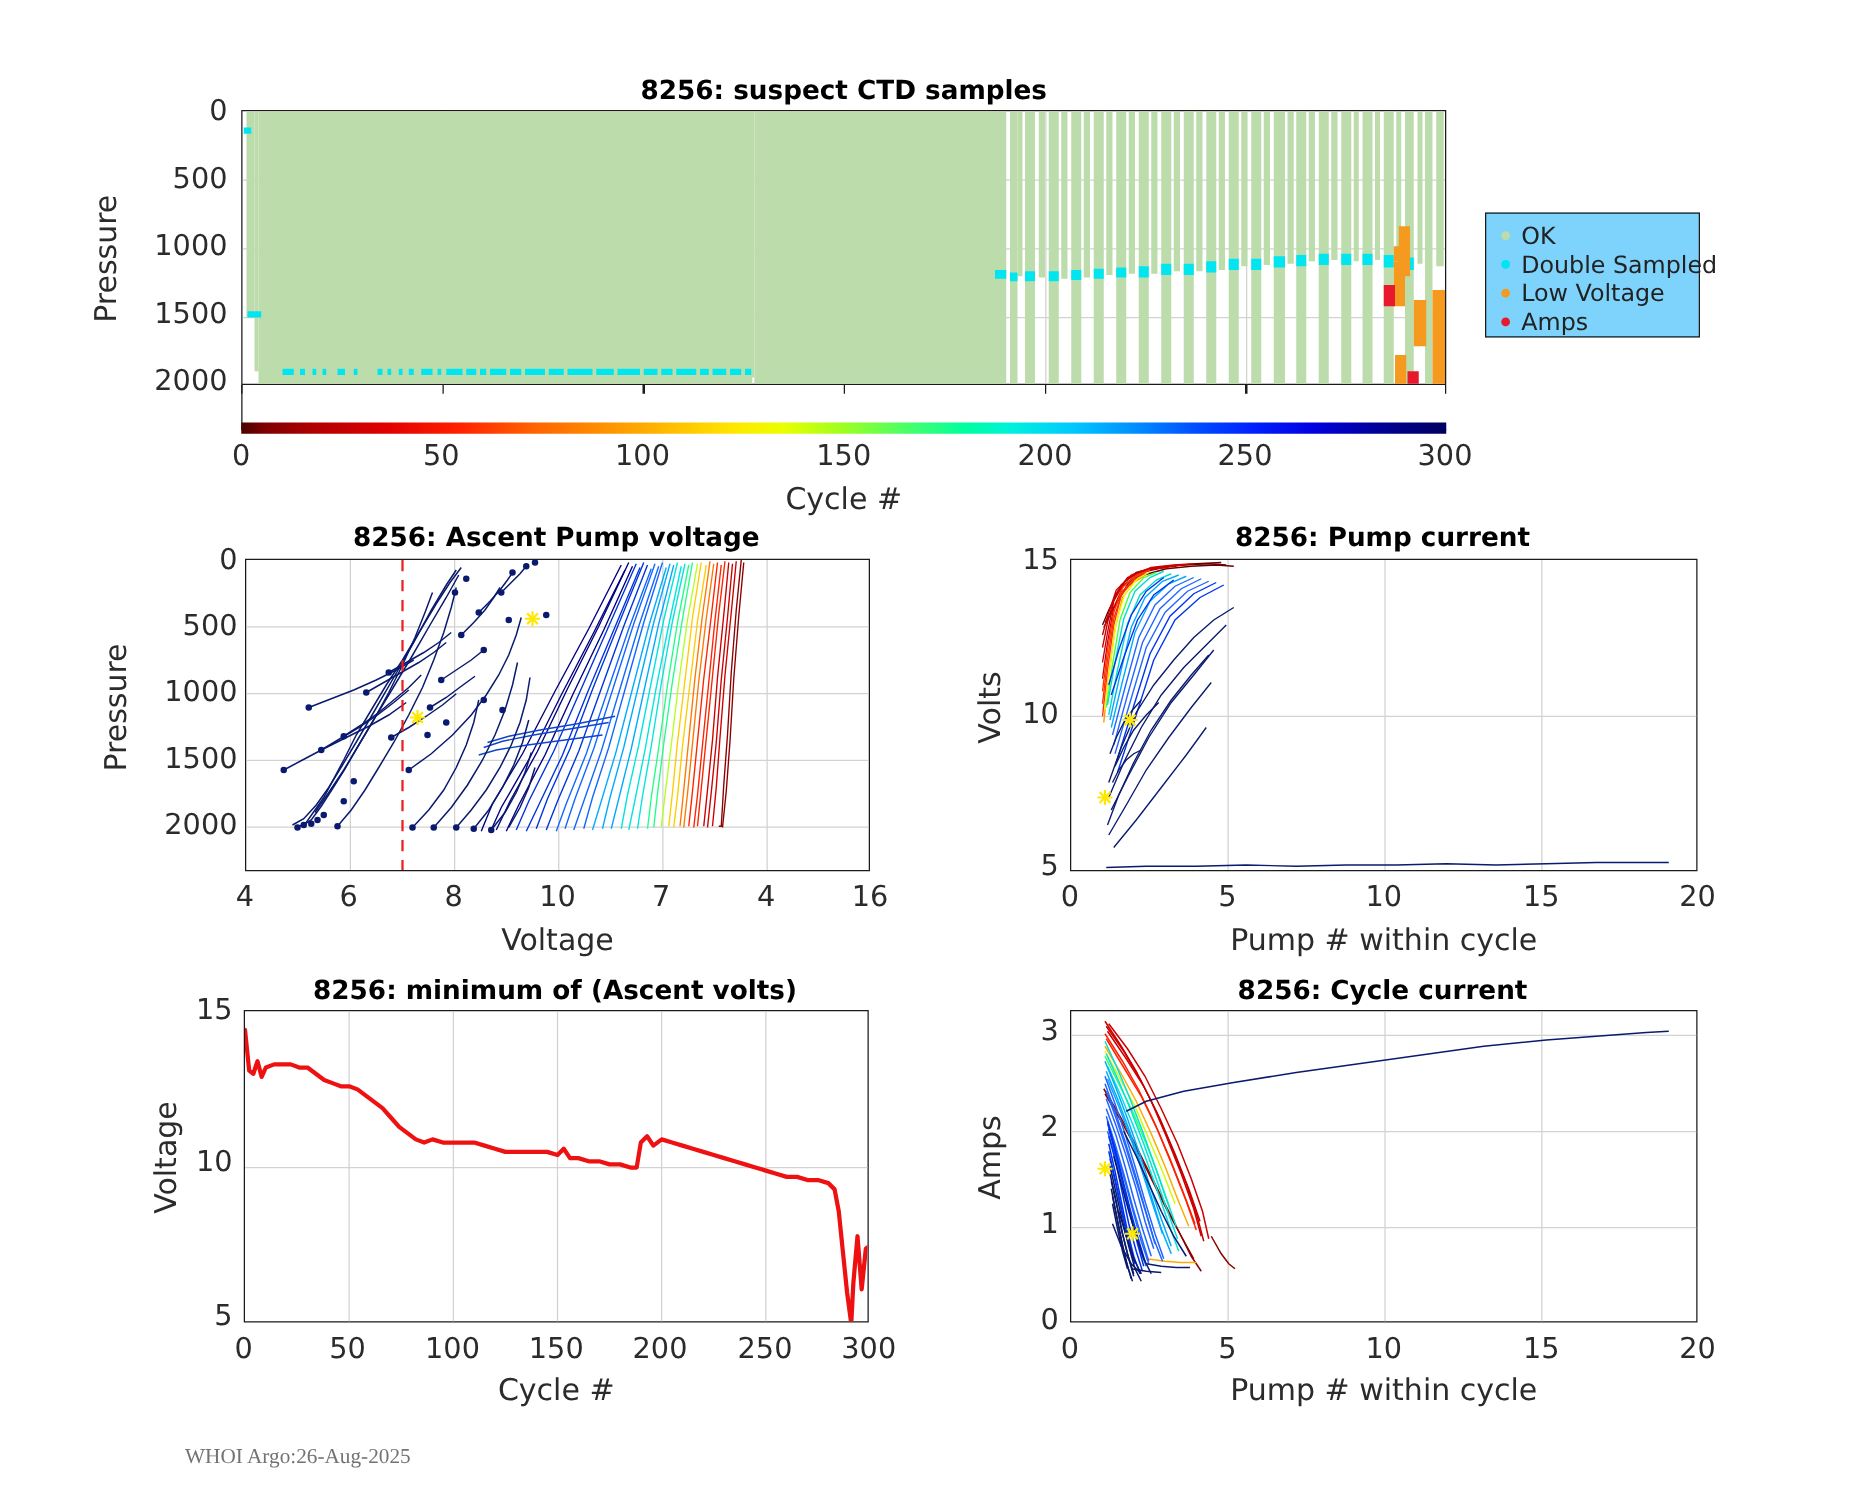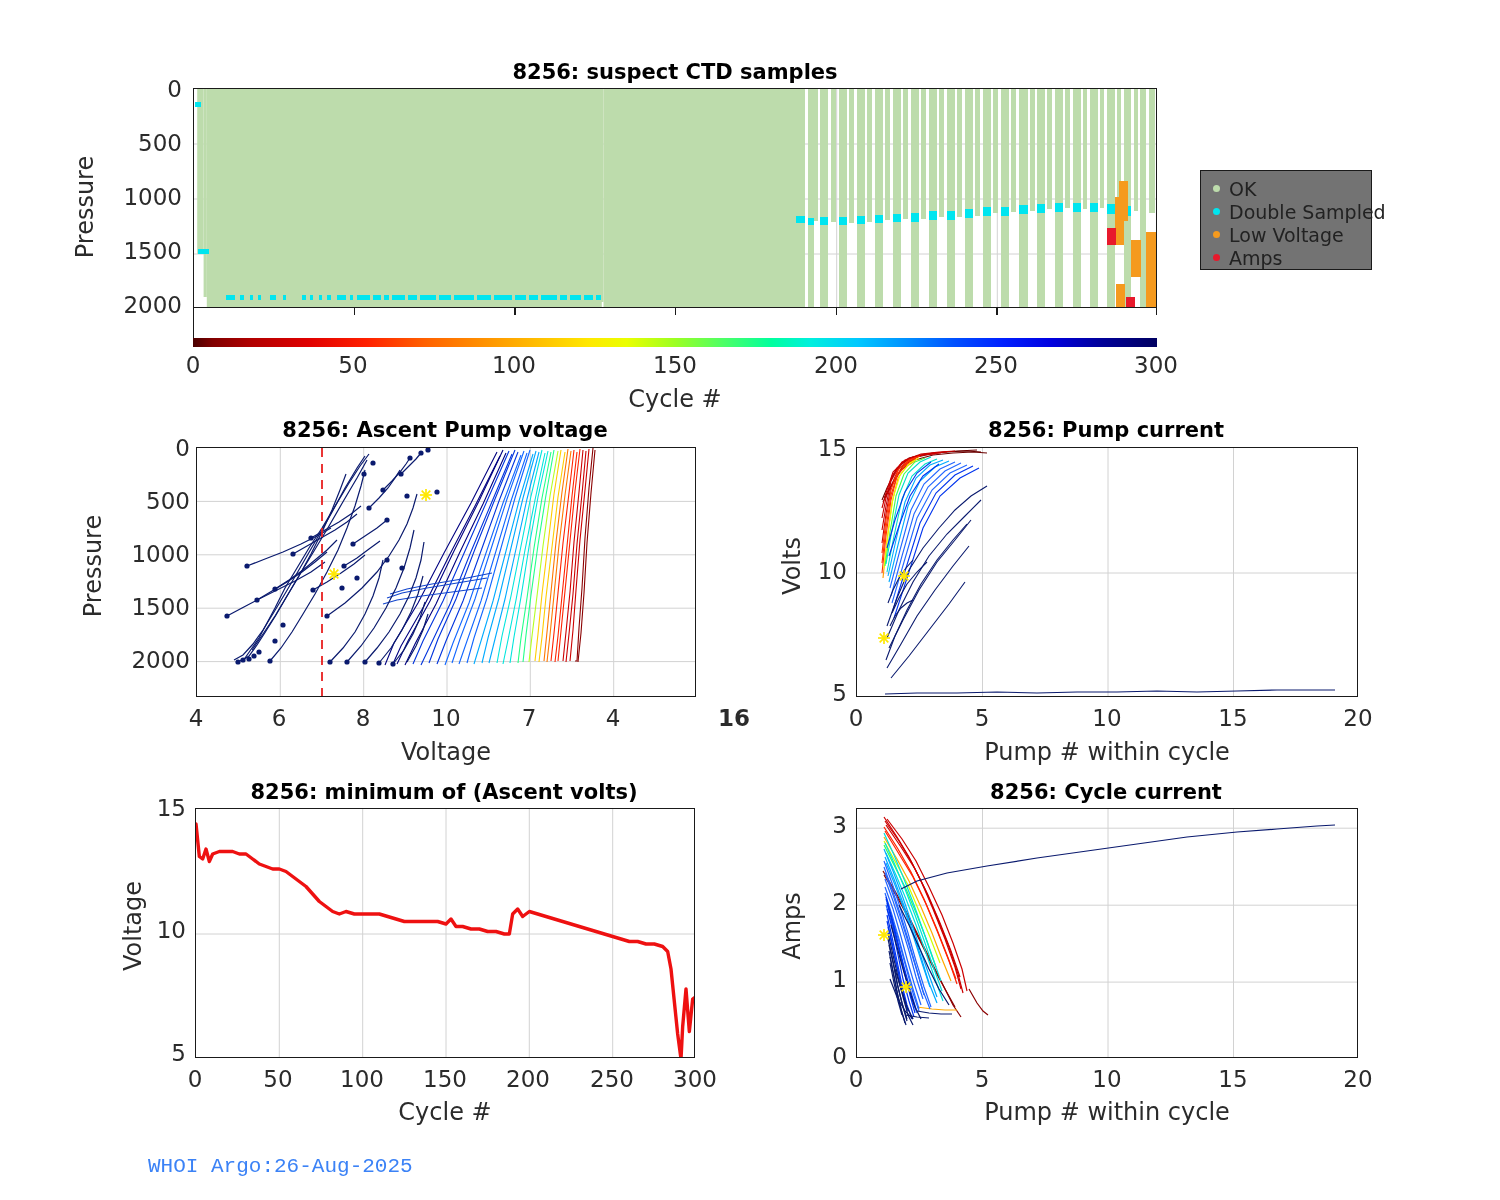--- a/index.html
+++ b/index.html
@@ -49,32 +49,31 @@
     text-align: center;
     font-family: "DejaVu Sans", "Liberation Sans", sans-serif;
   }
   .axis-label.vertical {
     transform-origin: 50% 50%;
     transform: rotate(-90deg);
   }
   .tickmark { position: absolute; background: #1a1a1a; }
   .footer {
     position: absolute;
-    font-size: 21px;
-    color: #3b82f6;
-    font-family: Liberation Mono, monospace;
+    font-size: 17px;
+    color: #737373;
+    font-family: Liberation Serif, serif;
   }
   
   .legend-box {
     position: absolute;
     border: 1.2px solid #1a1a1a;
-    background: #737373;
+    background: #7dd3fc;
     box-sizing: border-box;
     padding: 6px 10px 6px 8px;
-    margin-left: 12px;
   }
   .legend-row {
     display: flex;
     align-items: center;
     height: 23px;
     white-space: nowrap;
   }
   .legend-dot {
     width: 7px; height: 7px;
     border-radius: 50%;
@@ -474,21 +473,21 @@
       </g>
     </svg>
   </div>
 
   <div class="ticklabel xtick" style="left:166px; top:705px; width:60px;">4</div>
   <div class="ticklabel xtick" style="left:249px; top:705px; width:60px;">6</div>
   <div class="ticklabel xtick" style="left:333px; top:705px; width:60px;">8</div>
   <div class="ticklabel xtick" style="left:416px; top:705px; width:60px;">10</div>
   <div class="ticklabel xtick" style="left:499px; top:705px; width:60px;">7</div>
   <div class="ticklabel xtick" style="left:583px; top:705px; width:60px;">4</div>
-  <div class="ticklabel xtick" style="left:704px; top:705px; width:60px;font-weight:bold;">16</div>
+  <div class="ticklabel xtick" style="left:666px; top:705px; width:60px;">16</div>
 
   <div class="axis-label" style="left:336px; top:738px; width:220px;">Voltage</div>
 </div>
 
 <div class="panel">
   <div class="plot-title" style="left:855px; top:418px; width:502px;">8256: Pump current</div>
 
   <div class="ticklabel ytick" style="left:785px; top:435px; width:62px;">15</div>
   <div class="ticklabel ytick" style="left:785px; top:558px; width:62px;">10</div>
   <div class="ticklabel ytick" style="left:785px; top:680px; width:62px;">5</div>

